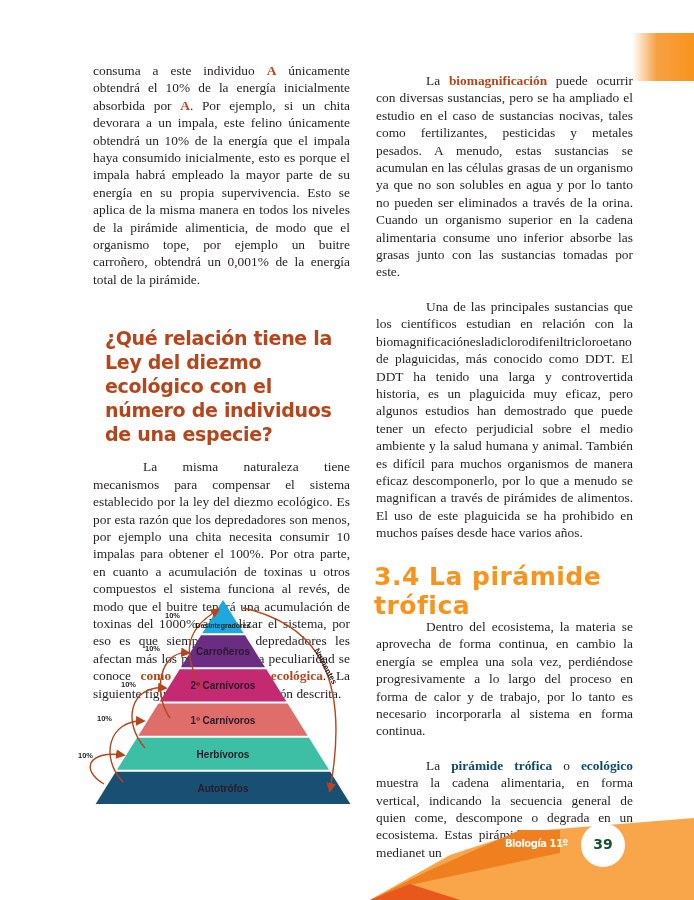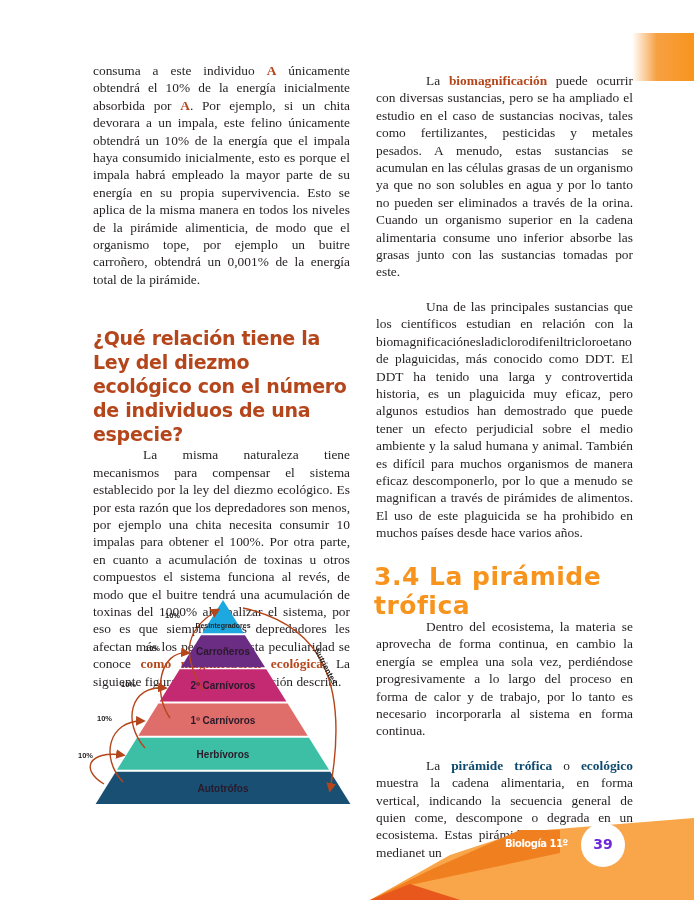--- a/index.html
+++ b/index.html
@@ -4,31 +4,31 @@
 <style>
   html, body { margin:0; padding:0; }
   body { width:694px; height:900px; position:relative; background:#ffffff; overflow:hidden;
          font-family:"Liberation Serif", "DejaVu Serif", serif; color:#231f20; }
   .col { position:absolute; width:257px; font-size:13.4px; line-height:17.4px; text-align:justify; }
   .col p { margin:0; }
   .indent { text-indent:50px; }
   .hl { color:#b5451b; font-weight:bold; }
   .hl2 { color:#0c4a6e; font-weight:bold; }
   .q-title { font-family:"DejaVu Sans", "Liberation Sans", sans-serif; font-weight:bold; color:#b5451b;
-             font-size:19px; line-height:24px; letter-spacing:-0.3px; text-align:left; margin:0; }
+             font-size:19px; line-height:24px; letter-spacing:-0.3px; text-align:left; margin:12px; }
   .sec-title { position:absolute; left:374px; top:562px; font-family:"DejaVu Sans", "Liberation Sans", sans-serif;
                font-weight:bold; color:#f7941d; font-size:25px; letter-spacing:0.5px; margin:0; }
   .tab { position:absolute; right:0; top:33px; width:62px; height:48px;
          background:linear-gradient(to right, rgba(247,148,29,0) 0%, #f7a043 40%, #f7941d 100%); }
   .footer { position:absolute; left:0; top:0; width:694px; height:900px; pointer-events:none; }
   .footer-title { position:absolute; left:505px; top:838px; font-family:"DejaVu Sans", "Liberation Sans", sans-serif;
                   font-weight:bold; color:#fff; font-size:10px; letter-spacing:-0.5px; }
   .page-circle { position:absolute; left:581px; top:823px; width:44px; height:44px; border-radius:50%; background:#fff; }
   .page-num { position:absolute; left:581px; top:836px; width:44px; text-align:center;
-              font-family:"DejaVu Sans", "Liberation Sans", sans-serif; font-weight:bold; color:#6d28d9; font-size:14px; }
+              font-family:"DejaVu Sans", "Liberation Sans", sans-serif; font-weight:bold; color:#14532d; font-size:14px; }
   svg text { font-family:"Liberation Sans", "DejaVu Sans", sans-serif; }
 </style>
 </head>
 <body>
 
 <div class="tab"></div>
 
 <div class="col" style="left:93px; top:62px;">
   <p><span>consuma a este individuo </span><span class="hl">A</span><span> únicamente obtendrá el 10% de la energía inicialmente absorbida por </span><span class="hl">A</span><span>. Por ejemplo, si un chita devorara a un impala, este felino únicamente obtendrá un 10% de la energía que el impala haya consumido inicialmente, esto es porque el impala habrá empleado la mayor parte de su energía en su propia supervivencia. Esto se aplica de la misma manera en todos los niveles de la pirámide alimenticia, de modo que el organismo tope, por ejemplo un buitre carroñero, obtendrá un 0,001% de la energía total de la pirámide.</span></p>
 

